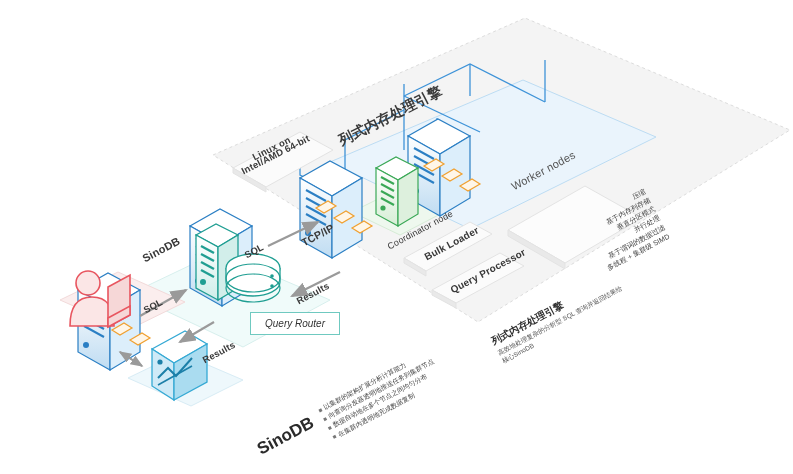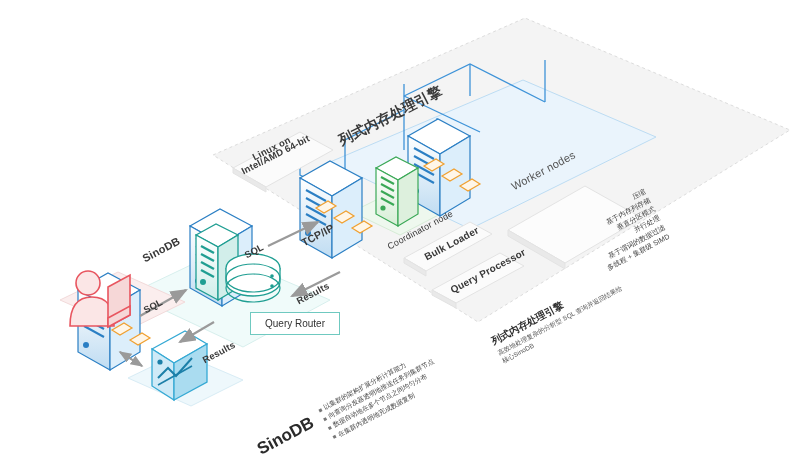--- a/index.html
+++ b/index.html
@@ -232,21 +232,21 @@
   <div class="lbl" style="left:302px;top:237px;font-size:10.5px;transform:rotate(-28deg);">TCP/IP</div>
 
   <div class="lbl" style="left:143px;top:253px;font-size:11px;transform:rotate(-28deg);">SinoDB</div>
 
   <div class="lbl" style="left:144px;top:305px;font-size:9.5px;transform:rotate(-28deg);">SQL</div>
   <div class="lbl" style="left:245px;top:250px;font-size:9.5px;transform:rotate(-28deg);">SQL</div>
   <div class="lbl" style="left:203px;top:355px;font-size:9.5px;transform:rotate(-28deg);">Results</div>
   <div class="lbl" style="left:297px;top:296px;font-size:9.5px;transform:rotate(-28deg);">Results</div>
 
   <div style="position:absolute;left:250px;top:312px;width:88px;height:21px;background:#ffffff;
-              border:1.4px solid #6fc9c0;display:flex;align-items:center;justify-content:center;">
+              border:1.4px solid #6fc9c0;display:flex;align-items:center;justify-content:center;font-style:italic;">
     <span style="font-size:10px;color:#333;">Query Router</span>
   </div>
 
   <div class="lbl" style="left:388px;top:242px;font-size:9px;font-weight:normal;transform:rotate(-28deg);">Coordinator node</div>
 
   <div class="lbl" style="left:425px;top:252px;font-size:10px;transform:rotate(-28deg);">Bulk Loader</div>
 
   <div class="lbl" style="left:451px;top:285px;font-size:10px;transform:rotate(-28deg);">Query Processor</div>
 
   <div class="lbl" style="left:512px;top:181px;font-size:11px;font-weight:normal;color:#555;

